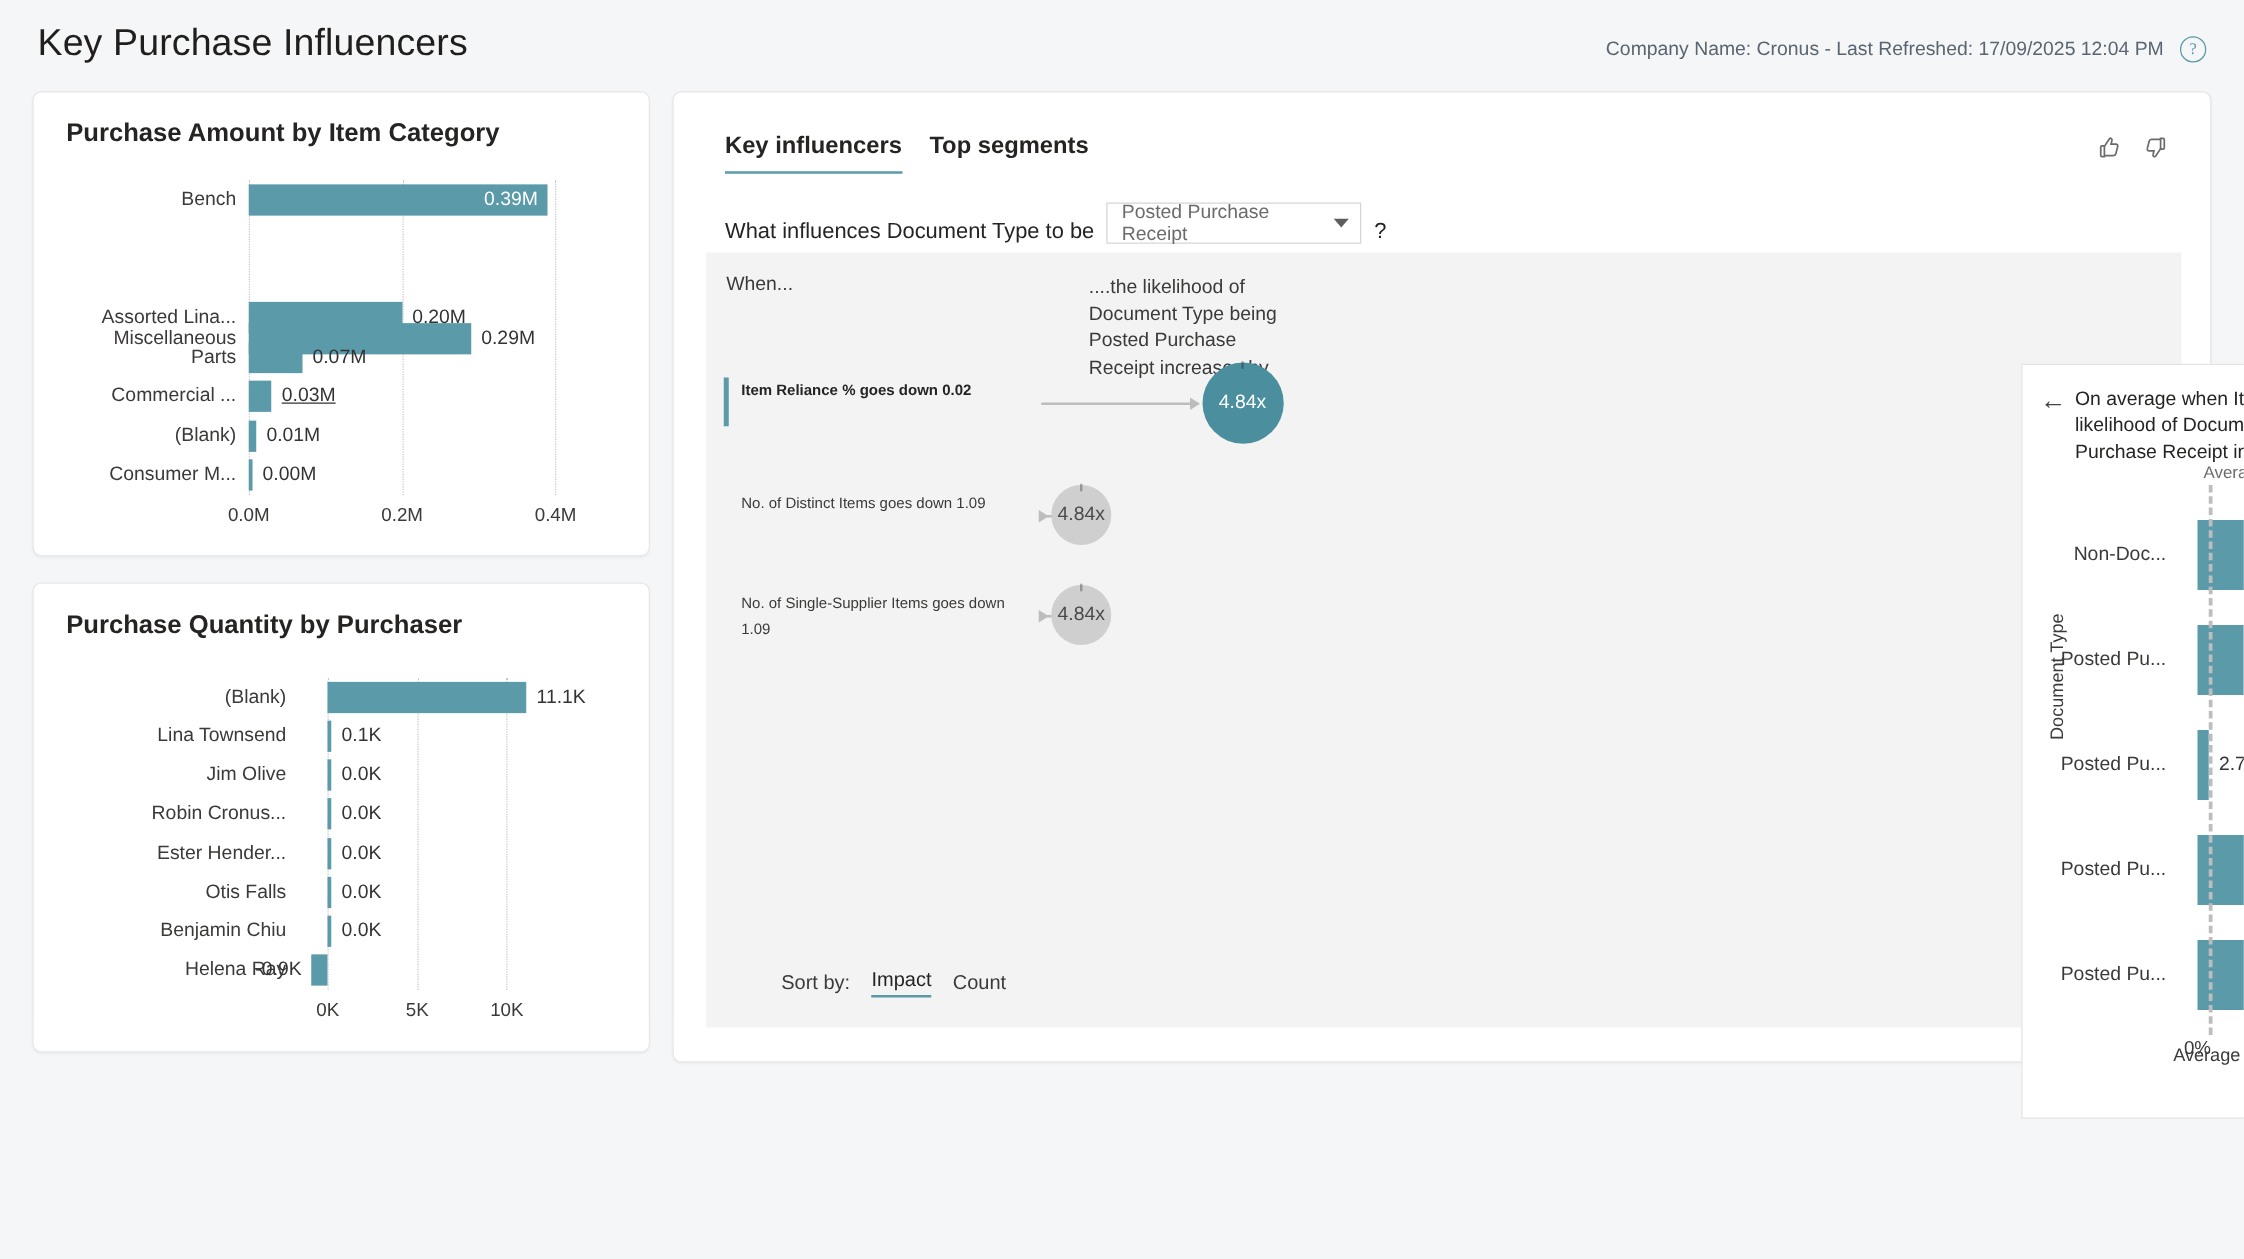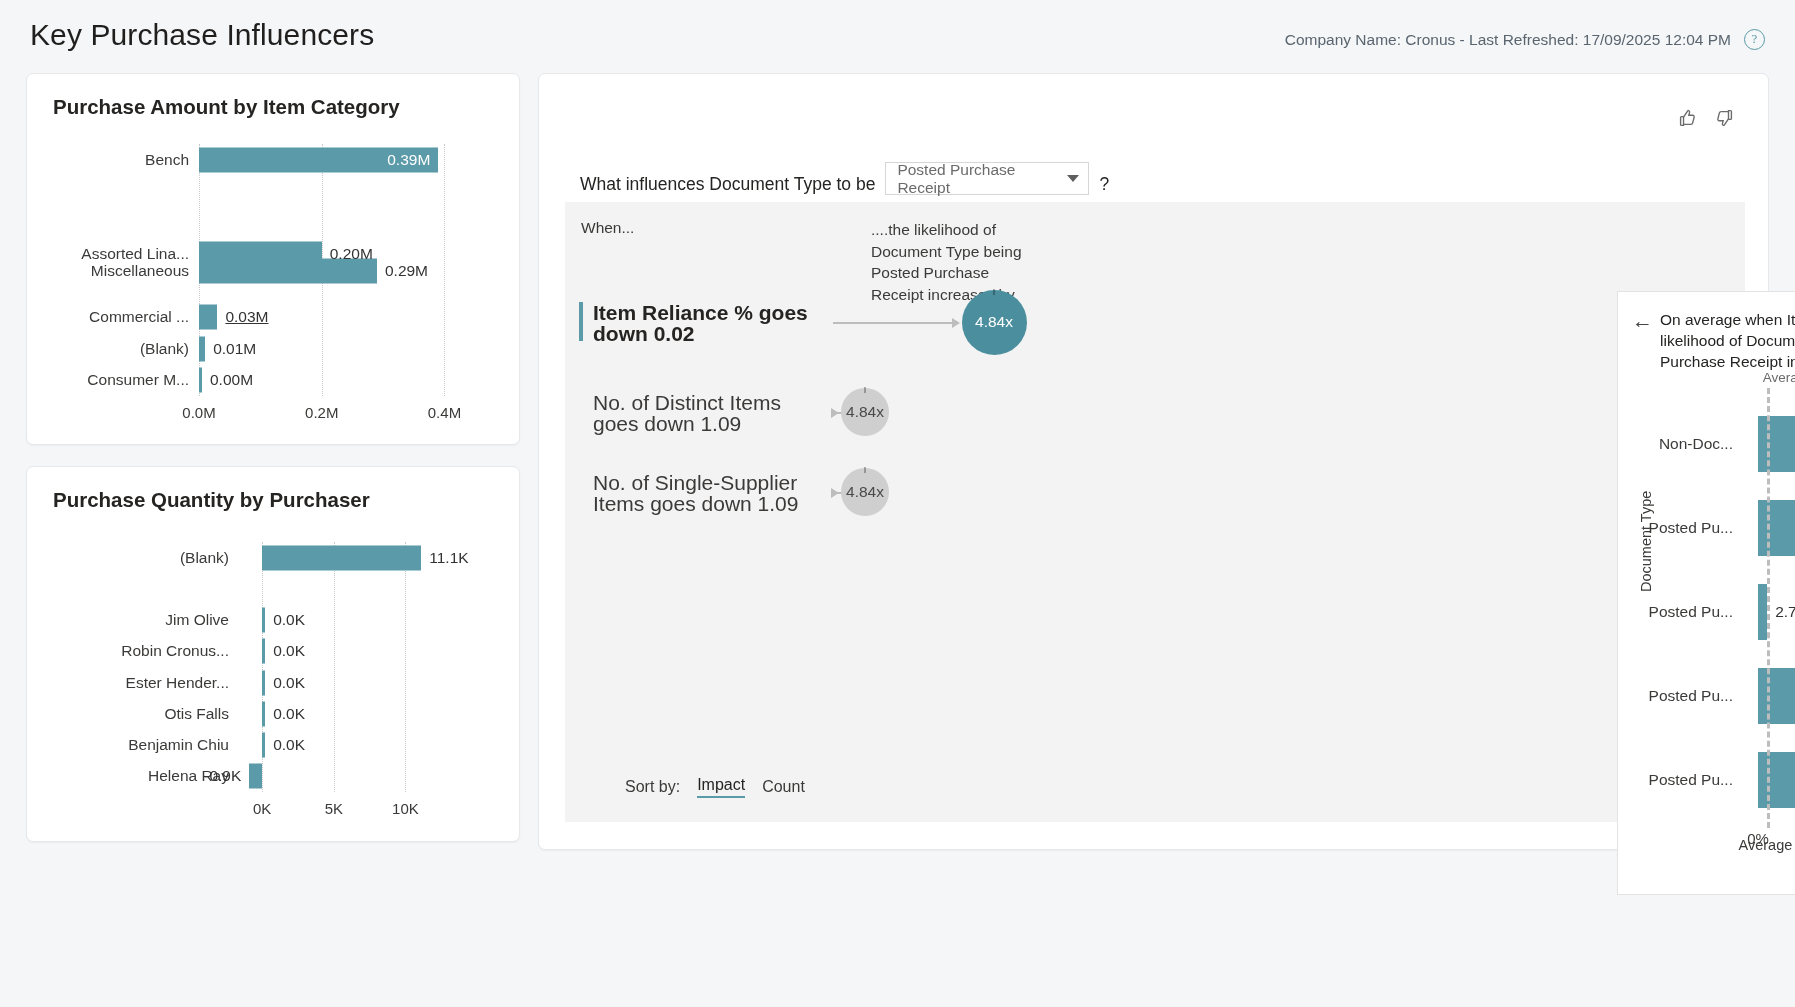--- a/index.html
+++ b/index.html
@@ -97,21 +97,21 @@
   .when-label { position: absolute; left: 16px; top: 17px; font-size: 15.5px; color: #3b3a39; }
   .likelihood {
     position: absolute; left: 306px; top: 17px; width: 170px;
     font-size: 15.5px; color: #3b3a39; line-height: 21.5px;
   }
 
   .infl { position: absolute; left: 0; width: 500px; }
   .infl-accent { position: absolute; left: 14px; top: 0; width: 4px; height: 39px; background: #5b9aa9; }
   .infl-text {
     position: absolute; left: 28px; top: 0; width: 230px;
-    font-size: 21px; color: #3b3a39; line-height: 21px;
+    font-size: 12px; color: #3b3a39; line-height: 21px;
   }
   .infl-text.strong { font-weight: 700; color: #252423; }
   .arrow-line { position: absolute; height: 1.5px; background: #bdbdbd; }
   .arrow-head {
     position: absolute; width: 0; height: 0;
     border-top: 5px solid transparent; border-bottom: 5px solid transparent;
     border-left: 8px solid #bdbdbd;
   }
   .bubble {
     position: absolute; border-radius: 50%;
@@ -179,20 +179,25 @@
         <div class="brow" style="top: 63px; height: 31.5px; margin-top: 48px;">
           <div class="blabel" style="width: 150px; right: 332px;">Miscellaneous</div>
           <div class="bbar" style="left: 172px; width: 177.955px; height: 25px; background: rgb(91, 154, 169);"></div>
           <div class="bval" style="left: 357.955px;">0.29M</div>
         </div>
         <div class="brow" style="top: 94.5px; height: 31.5px;">
           <div class="blabel" style="width: 150px; right: 332px;">Assorted Lina...</div>
           <div class="bbar" style="left: 172px; width: 122.727px; height: 25px; background: rgb(91, 154, 169);"></div>
           <div class="bval" style="left: 302.727px;">0.20M</div>
         </div>
+        <div class="brow" style="top: 126px; height: 31.5px;">
+          <div class="blabel" style="width: 150px; right: 332px;">Parts</div>
+          <div class="bbar" style="left: 172px; width: 42.9545px; height: 25px; background: rgb(91, 154, 169);"></div>
+          <div class="bval" style="left: 222.955px;">0.07M</div>
+        </div>
         <div class="brow" style="top: 157.5px; height: 31.5px;">
           <div class="blabel" style="width: 150px; right: 332px;">Commercial ...</div>
           <div class="bbar" style="left: 172px; width: 18.4091px; height: 25px; background: rgb(91, 154, 169);"></div>
           <div class="bval" style="left: 198.409px; text-decoration: underline;">0.03M</div>
         </div>
         <div class="brow" style="top: 189px; height: 31.5px;">
           <div class="blabel" style="width: 150px; right: 332px;">(Blank)</div>
           <div class="bbar" style="left: 172px; width: 6.13636px; height: 25px; background: rgb(91, 154, 169);"></div>
           <div class="bval" style="left: 186.136px;">0.01M</div>
         </div>
@@ -211,20 +216,25 @@
     <div class="card-title">Purchase Quantity by Purchaser</div>
     <div class="bchart" id="chart1" style="top: 75px; left: 0px; width: 494px; height: 250px;">
         <div class="gridline" style="left: 235.194px; height: 250px;"></div>
         <div class="gridline" style="left: 306.836px; height: 250px;"></div>
         <div class="gridline" style="left: 378.478px; height: 250px;"></div>
         <div class="brow" style="top: 0px; height: 31.25px;">
           <div class="blabel" style="width: 190px; right: 292px;">(Blank)</div>
           <div class="bbar" style="left: 235.194px; width: 159.045px; height: 25px; background: rgb(91, 154, 169);"></div>
           <div class="bval" style="left: 402.239px;">11.1K</div>
         </div>
+        <div class="brow" style="top: 31.25px; height: 31.25px;">
+          <div class="blabel" style="width: 190px; right: 292px;">Lina Townsend</div>
+          <div class="bbar" style="left: 235.194px; width: 3px; height: 25px; background: rgb(91, 154, 169);"></div>
+          <div class="bval" style="left: 246.194px;">0.1K</div>
+        </div>
         <div class="brow" style="top: 62.5px; height: 31.25px;">
           <div class="blabel" style="width: 190px; right: 292px;">Jim Olive</div>
           <div class="bbar" style="left: 235.194px; width: 3px; height: 25px; background: rgb(91, 154, 169);"></div>
           <div class="bval" style="left: 246.194px;">0.0K</div>
         </div>
         <div class="brow" style="top: 93.75px; height: 31.25px;">
           <div class="blabel" style="width: 190px; right: 292px;">Robin Cronus...</div>
           <div class="bbar" style="left: 235.194px; width: 3px; height: 25px; background: rgb(91, 154, 169);"></div>
           <div class="bval" style="left: 246.194px;">0.0K</div>
         </div>
@@ -249,20 +259,24 @@
           <div class="bval" style="left: 214.299px; transform: translate(-100%, -50%);">-0.9K</div>
         </div>
         <div class="xtick" style="left: 235.194px; top: 258px;">0K</div>
         <div class="xtick" style="left: 306.836px; top: 258px;">5K</div>
         <div class="xtick" style="left: 378.478px; top: 258px;">10K</div>
       </div>
   </div>
 
   <div class="card" id="card-ki">
 
+    <div class="tabs">
+      <div class="tab active">Key influencers</div>
+      <div class="tab">Top segments</div>
+    </div>
 
     <div class="thumbs">
       <span class="thumb">
         <svg viewBox="0 0 24 24" width="22" height="22" fill="none" stroke="#6b6b6b" stroke-width="1.5">
           <path d="M6 10.5h2.2V20H6a1 1 0 0 1-1-1v-7.5a1 1 0 0 1 1-1z"></path>
           <path d="M8.2 11 12.6 4.4c.3-.5 1-.6 1.5-.3.6.4.9 1.1.7 1.8l-.8 3.1h4.3c1 0 1.8 1 1.5 2l-1.6 6.4c-.2.9-1 1.6-2 1.6H8.2"></path>
         </svg>
       </span>
       <span class="thumb">
         <svg viewBox="0 0 24 24" width="22" height="22" fill="none" stroke="#6b6b6b" stroke-width="1.5">

